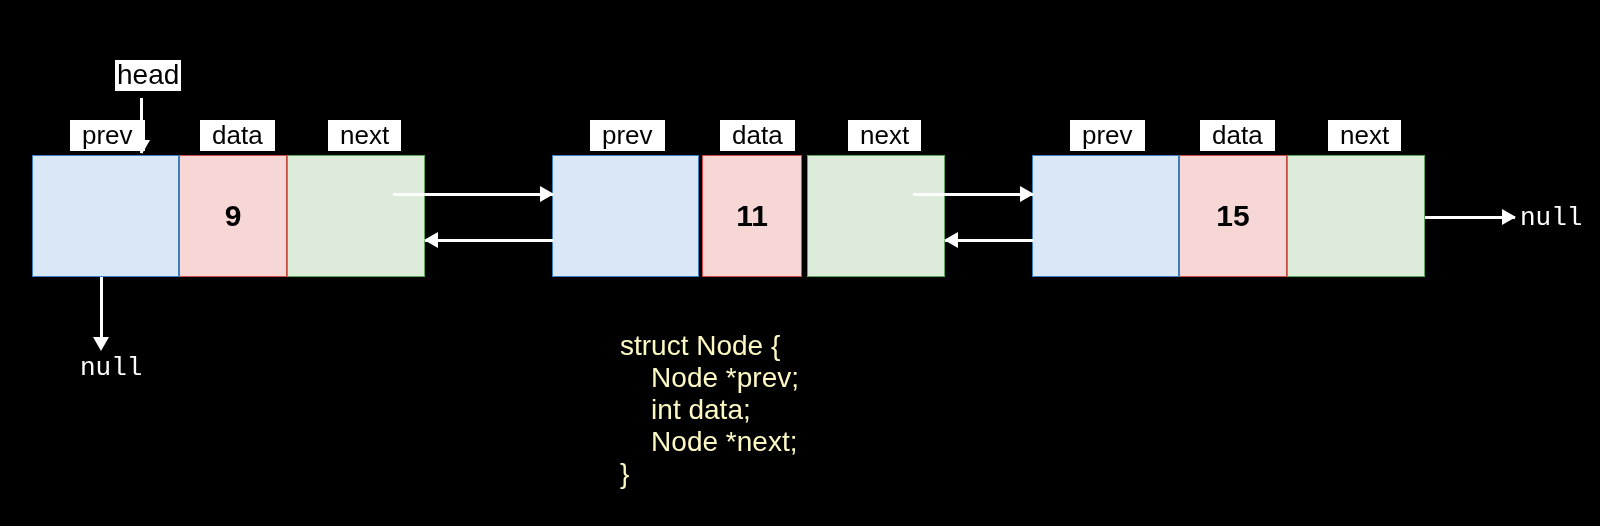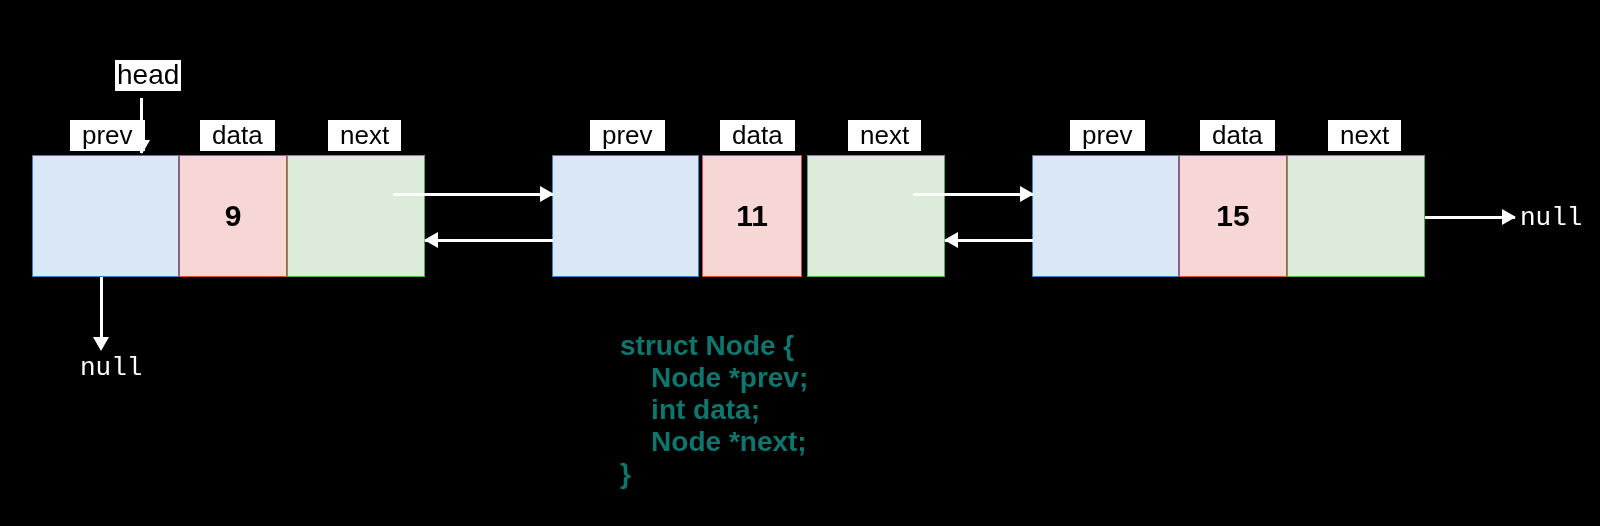--- a/index.html
+++ b/index.html
@@ -27,25 +27,24 @@
     .field-label {
       position: absolute;
       color: #000;
       background: #fff;
       font-size: 26px;
       padding: 0 12px;
       line-height: 1.2;
     }
     .caption {
       position: absolute;
-      color: #0f766e;
+      color: #fef9c3;
       font-size: 28px;
       text-align: left;
       white-space: pre;
-      font-weight: bold;
     }
     .node {
       position: absolute;
       height: 122px;
     }
     .cell {
       position: absolute;
       top: 0;
       height: 100%;
       border: 1px solid;

